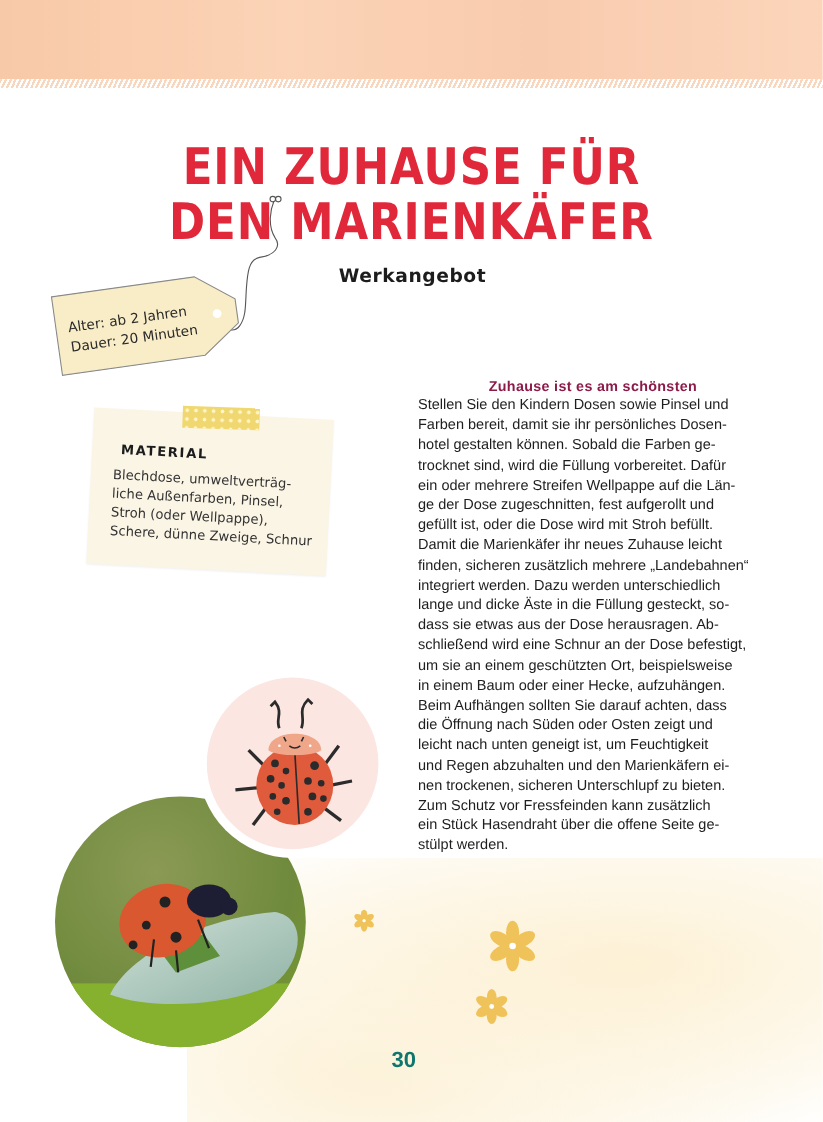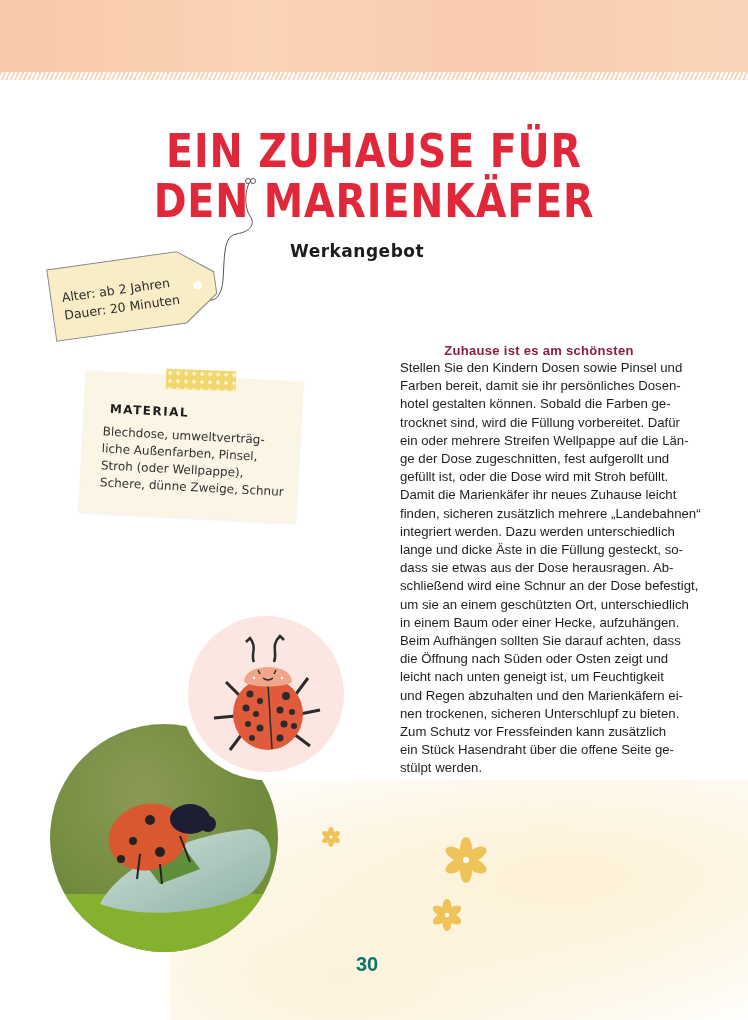--- a/index.html
+++ b/index.html
@@ -23,21 +23,21 @@
         radial-gradient(ellipse at 70% 40%, rgba(253,240,210,0.9), rgba(253,245,225,0.5) 55%, rgba(255,255,255,0) 80%),
         radial-gradient(ellipse at 30% 80%, rgba(252,238,205,0.8), rgba(255,255,255,0) 70%);
     }
     .title {
       position: absolute; left: 0; top: 126px; width: 748px; text-align: center;
       color: #e0283a; font-family: "DejaVu Sans", sans-serif; font-weight: bold;
       font-size: 46px; line-height: 50px; letter-spacing: 1px;
       transform: scaleX(0.86);
     }
     .subtitle {
-      position: absolute; left: 290px; top: 241px; width: 170px; text-align: left;
+      position: absolute; left: 290px; top: 241px; width: 170px; text-align: center;
       font-size: 17px; color: #1c1c1c; font-weight: bold; letter-spacing: 0.5px;
     }
     .tag {
       position: absolute; left: 50px; top: 257px; width: 168px; height: 74px;
       transform: rotate(-8deg); transform-origin: center;
     }
     .tag svg { position: absolute; left: 0; top: 0; }
     .tag-text {
       position: absolute; left: 12px; top: 22px; font-size: 12.5px; line-height: 18px;
       color: #2a2a2a;
@@ -64,21 +64,21 @@
     }
     .article {
       position: absolute; left: 380px; top: 343px; width: 318px;
       font-family: "Liberation Sans", sans-serif; color: #1e1e1e;
     }
     .article-heading {
       font-size: 13px; font-weight: bold; color: #8c1b4a; letter-spacing: 0.3px;
       line-height: 16px; margin: 0; text-align: center;
     }
     .article-lines div {
-      font-size: 13.2px; line-height: 18.2px; white-space: nowrap; margin-left: 20px;
+      font-size: 13.2px; line-height: 18.2px; white-space: nowrap;
     }
     .pink-circle {
       position: absolute; left: 188px; top: 616px; width: 156px; height: 156px;
       border-radius: 50%; background: #fbe6e2;
     }
     .photo-circle {
       position: absolute; left: 50px; top: 724px; width: 228px; height: 228px;
       border-radius: 50%; overflow: hidden;
       background: radial-gradient(circle at 40% 30%, #8b9a55, #6f8a3c 60%, #7aa22c 100%);
     }
@@ -146,21 +146,21 @@
     <div>trocknet sind, wird die Füllung vorbereitet. Dafür</div>
     <div>ein oder mehrere Streifen Wellpappe auf die Län-</div>
     <div>ge der Dose zugeschnitten, fest aufgerollt und</div>
     <div>gefüllt ist, oder die Dose wird mit Stroh befüllt.</div>
     <div>Damit die Marienkäfer ihr neues Zuhause leicht</div>
     <div>finden, sicheren zusätzlich mehrere „Landebahnen“</div>
     <div>integriert werden. Dazu werden unterschiedlich</div>
     <div>lange und dicke Äste in die Füllung gesteckt, so-</div>
     <div>dass sie etwas aus der Dose herausragen. Ab-</div>
     <div>schließend wird eine Schnur an der Dose befestigt,</div>
-    <div>um sie an einem geschützten Ort, unterschiedlich</div>
+    <div>um sie an einem geschützten Ort, beispielsweise</div>
     <div>in einem Baum oder einer Hecke, aufzuhängen.</div>
     <div>Beim Aufhängen sollten Sie darauf achten, dass</div>
     <div>die Öffnung nach Süden oder Osten zeigt und</div>
     <div>leicht nach unten geneigt ist, um Feuchtigkeit</div>
     <div>und Regen abzuhalten und den Marienkäfern ei-</div>
     <div>nen trockenen, sicheren Unterschlupf zu bieten.</div>
     <div>Zum Schutz vor Fressfeinden kann zusätzlich</div>
     <div>ein Stück Hasendraht über die offene Seite ge-</div>
     <div>stülpt werden.</div>
   </div>

